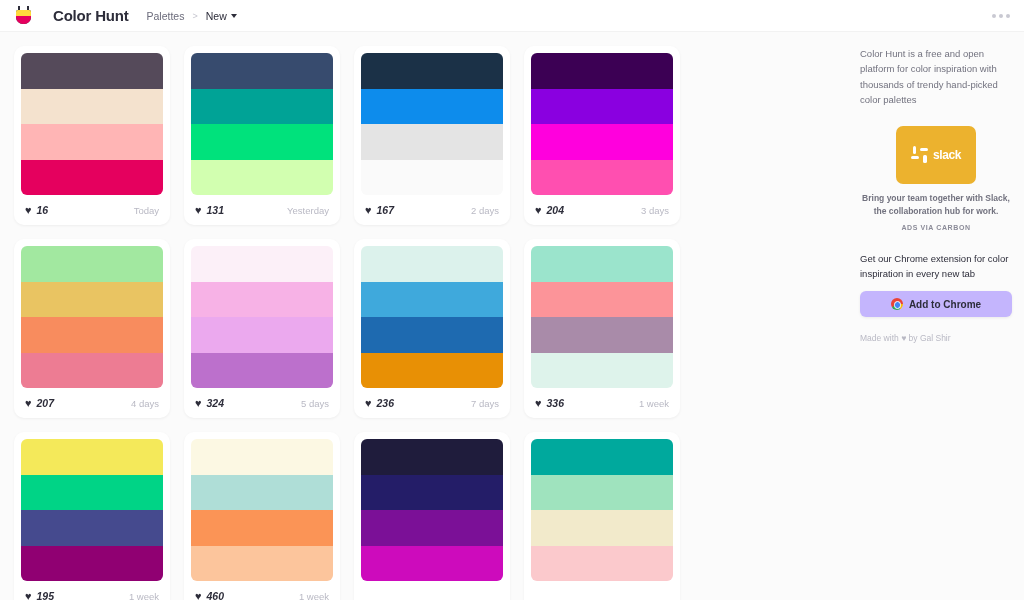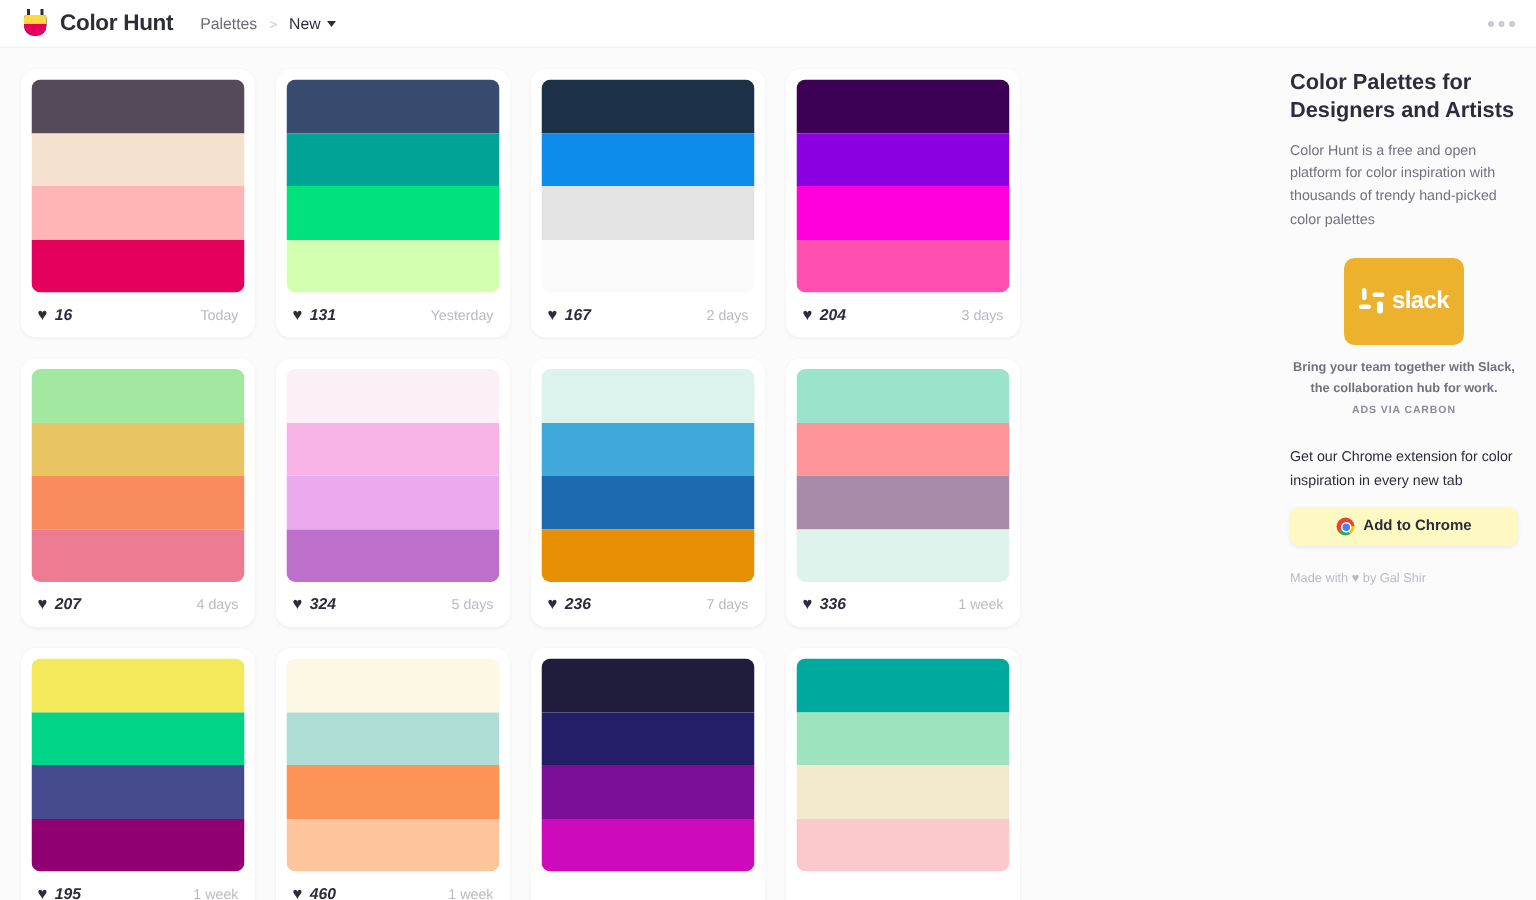--- a/index.html
+++ b/index.html
@@ -14,21 +14,21 @@
   
   .header {
     height: 32px;
     background: #ffffff;
     display: flex;
     align-items: center;
     padding: 0 14px;
     position: relative;
     border-bottom: 1px solid #f2f2f2;
   }
-  .logo-wrap { display: flex; align-items: center; gap: 7px; }
+  .logo-wrap { display: flex; align-items: center; gap: 20px; }
   .logo-icon {
     width: 19px; height: 19px;
     position: relative;
     display: block;
   }
   .logo-icon .cup {
     position: absolute; left: 2px; top: 4px;
     width: 15px; height: 14px;
     border-radius: 2px 2px 7px 7px;
     overflow: hidden;
@@ -153,26 +153,26 @@
   .slack-mark {
     width: 18px; height: 18px; position: relative; display: block;
   }
   .slack-mark b {
     position: absolute; background: #fff; border-radius: 1.6px; display:block;
   }
   .slack-mark b:nth-child(1) { width: 3.2px; height: 8px;  left: 2px;  top: 0px; }
   .slack-mark b:nth-child(2) { width: 8px;   height: 3.2px;left: 0px;  top: 10.5px; }
   .slack-mark b:nth-child(3) { width: 3.2px; height: 8px;  left: 12.5px;top: 9px; }
   .slack-mark b:nth-child(4) { width: 8px;   height: 3.2px;left: 9.5px;top: 2.5px; }
-  .slack-word { color: #fff; font-size: 16px; font-weight: bold; letter-spacing: -0.4px; }
+  .slack-word { color: #fff; font-size: 12px; font-weight: bold; letter-spacing: -0.4px; }
   .ad-text { font-size: 8.5px; line-height: 1.6; color: #72727f; padding: 0 2px; font-weight: bold; }
   .ad-via { font-size: 7px; letter-spacing: 0.6px; color: #8b8b98; font-weight: bold; margin-top: 5px; }
   .ext-text { font-size: 9.5px; line-height: 1.6; color: #2d2d3a; margin-bottom: 10px; }
   .chrome-btn {
-    height: 26px; background: #fef9c3; border-radius: 6px;
+    height: 26px; background: #c4b5fd; border-radius: 6px;
     box-shadow: 0 1px 3px rgba(0,0,0,0.07);
     display: flex; align-items: center; justify-content: center; gap: 6px;
     cursor: pointer; margin-bottom: 16px;
   }
   .chrome-icon {
     width: 12px; height: 12px; border-radius: 50%;
     background: conic-gradient(from -30deg, #ea4335 0 33%, #fbbc05 33% 50%, #34a853 50% 75%, #ea4335 75% 100%);
     position: relative;
   }
   .chrome-icon::after {
@@ -381,21 +381,20 @@
           <div style="background: rgb(159, 227, 190);"></div>
           <div style="background: rgb(242, 234, 203);"></div>
           <div style="background: rgb(251, 201, 204);"></div>
         </div>
       </div>
     </div>
 
   <div class="sidebar">
 
 
-    <div class="side-title">Color Palettes for Designers and Artists</div>
     <div class="side-desc">Color Hunt is a free and open platform for color inspiration with thousands of trendy hand-picked color palettes</div>
 
     <div class="ad-block">
       <div class="ad-img">
         <span class="slack-mark">
           <b></b>
             <b></b>
             <b></b>
             <b></b>
         </span>

